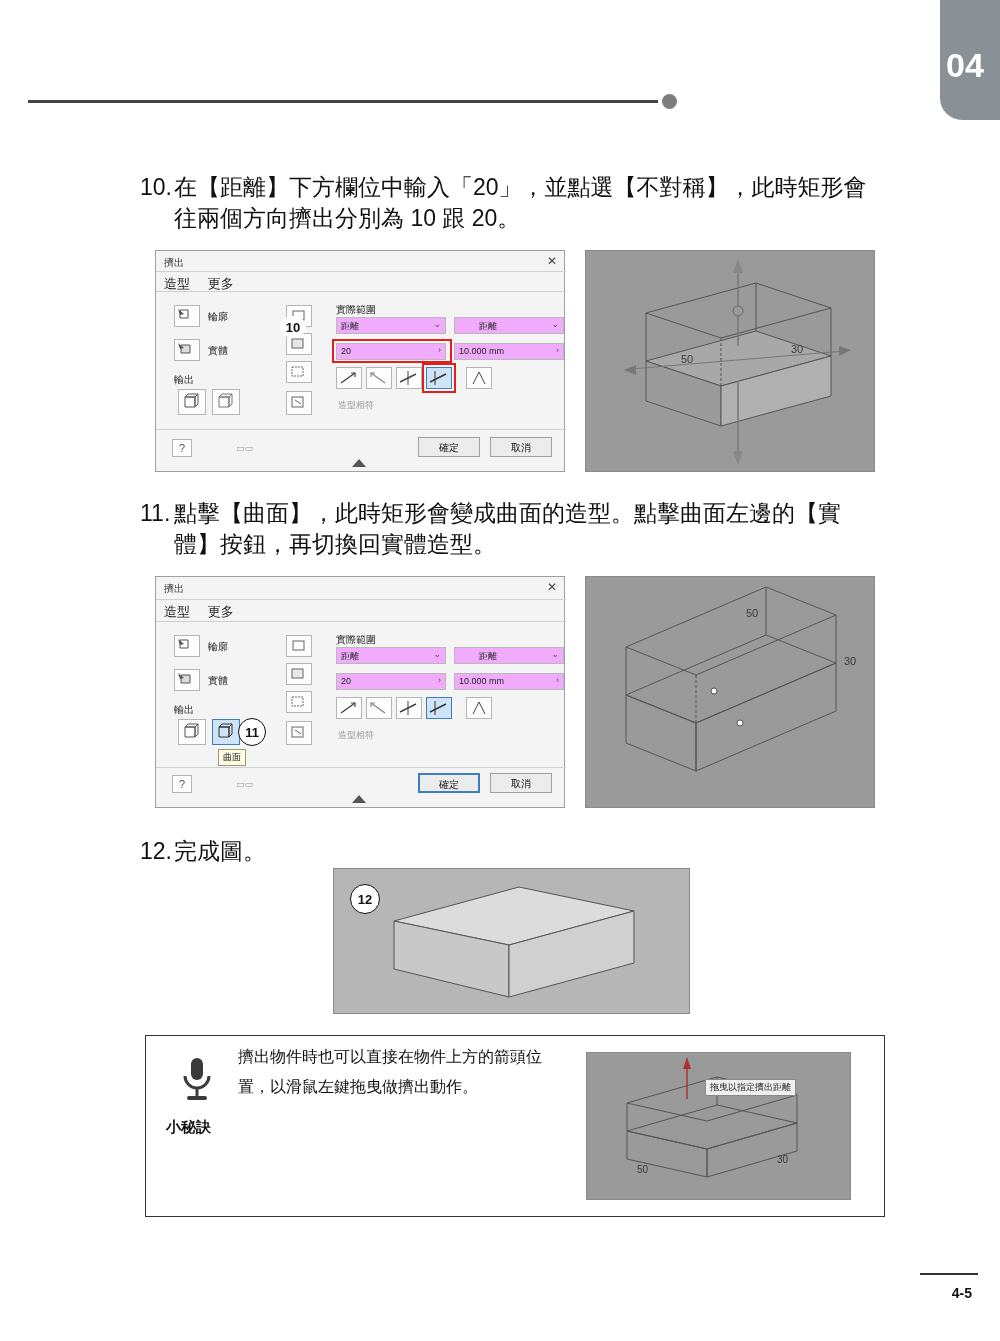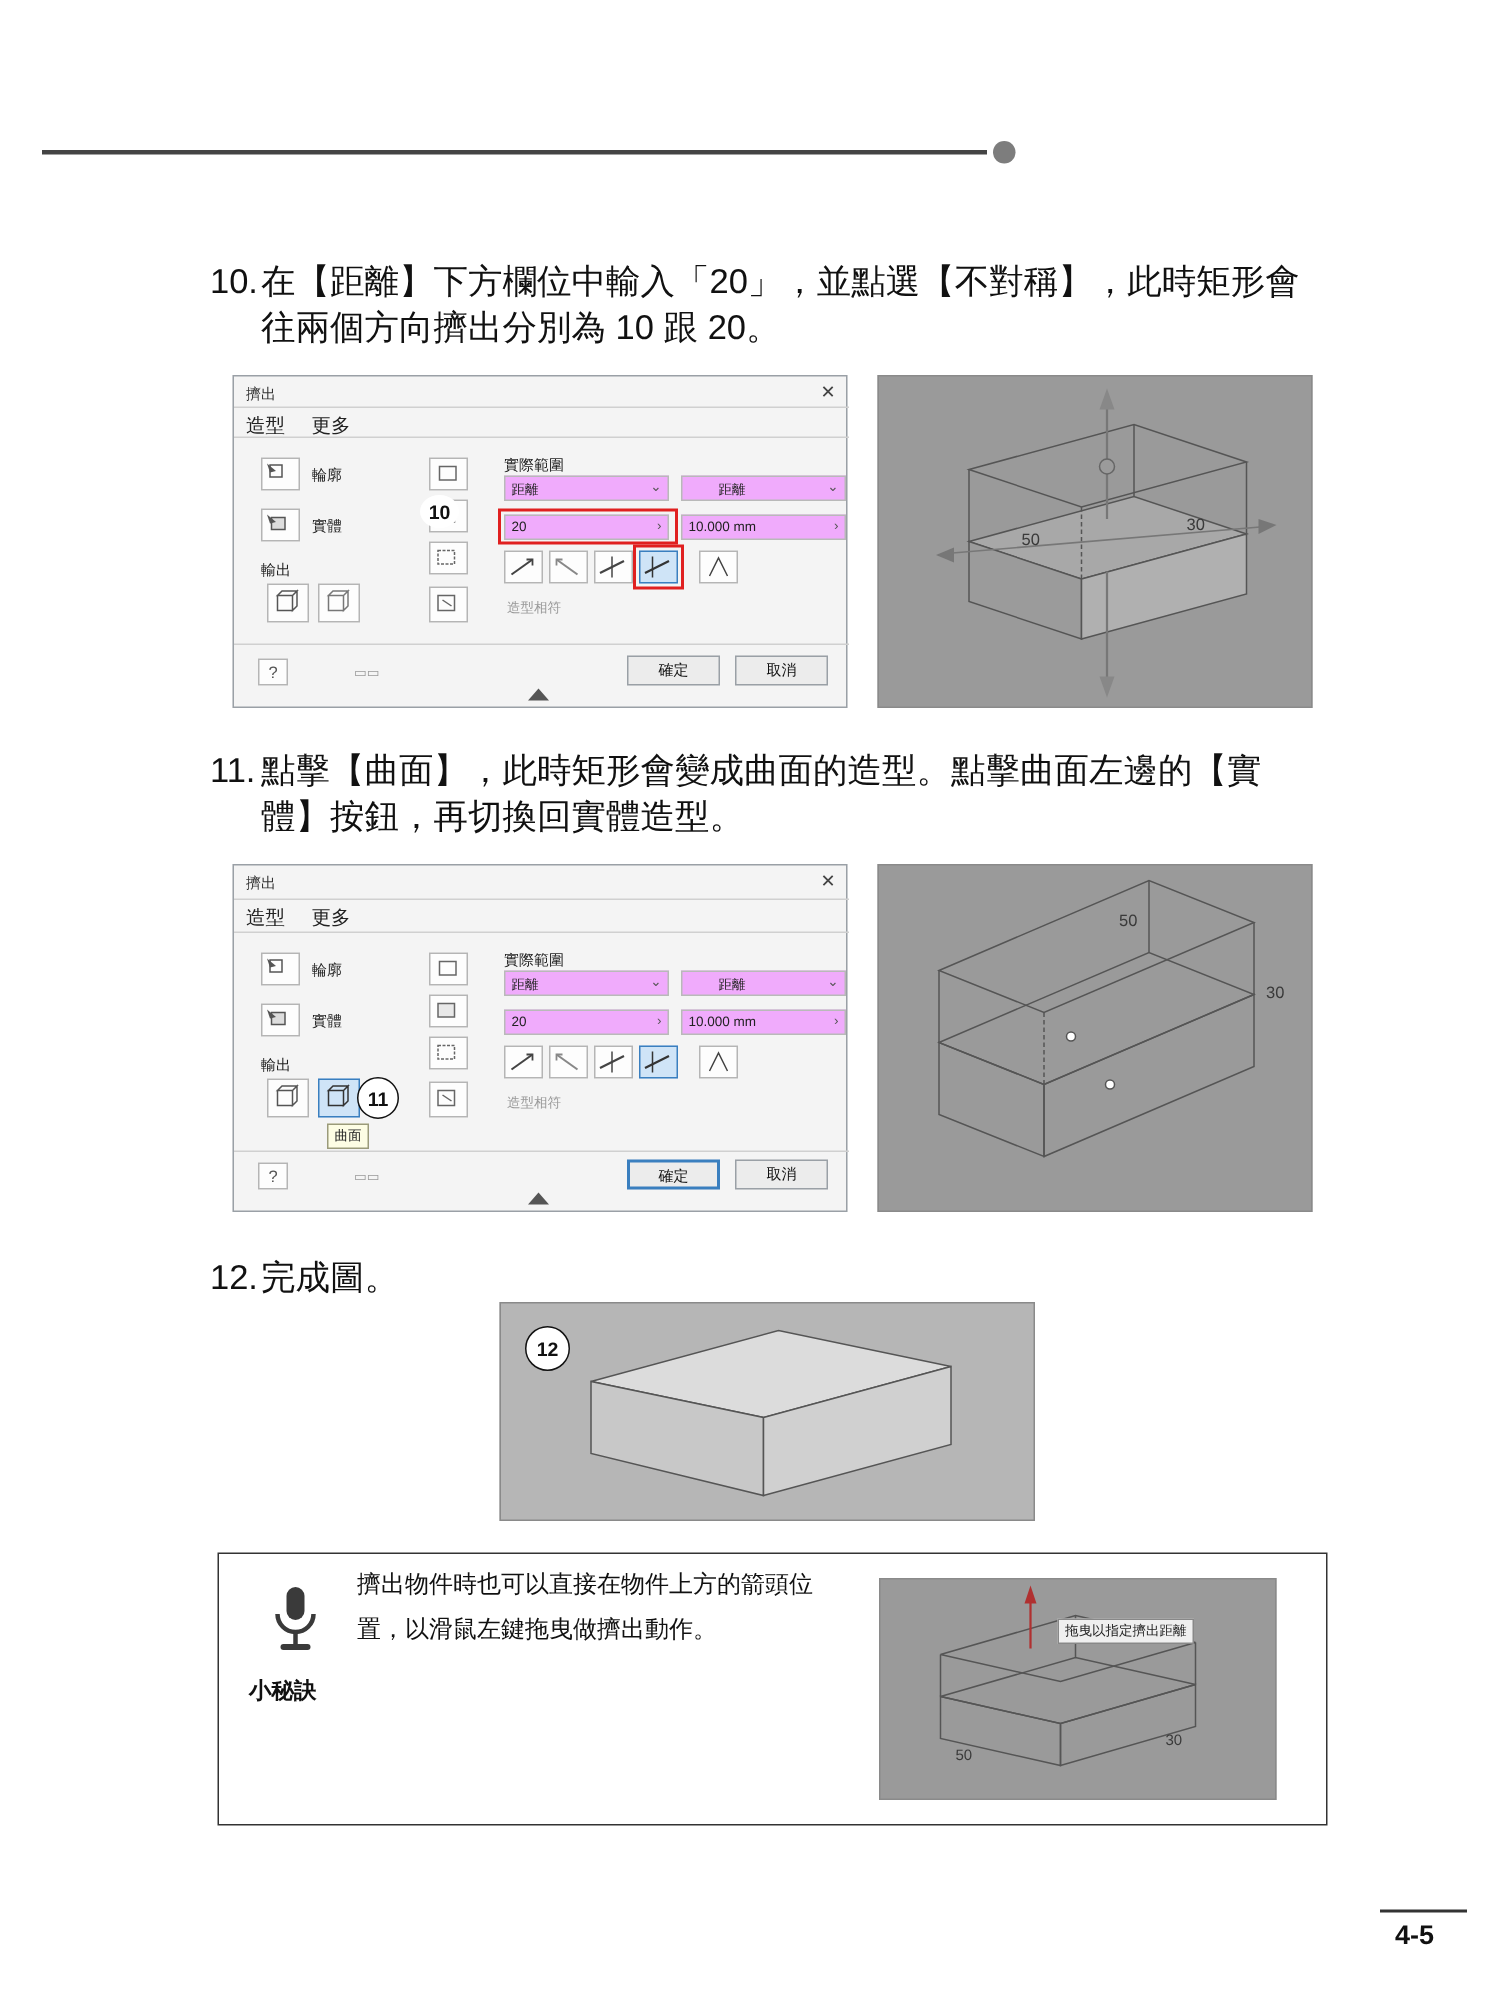--- a/index.html
+++ b/index.html
@@ -51,32 +51,35 @@
   }
   .callout.ring{border:1.5px solid #111;}
   .btn3d{position:absolute;border:1px solid #9aa0a6;background:#ececec;box-sizing:border-box;font-size:10px;text-align:center;color:#111;}
   .checkline{position:absolute;font-size:9px;color:#999;}
   .viewport{position:absolute;background:#9a9a9a;border:1px solid #8a8a8a;box-sizing:border-box;overflow:hidden;}
 
   .tipbox{position:absolute;border:1px solid #333;box-sizing:border-box;background:#fff;}
   .tiptext{position:absolute;font-size:16px;line-height:30px;color:#111;}
   .tiplabel{position:absolute;font-size:15px;font-weight:bold;color:#111;}
 
-  .pagenum{position:absolute;right:44px;bottom:40px;font-size:18px;font-weight:bold;color:#111;}
+  .pagenum{position:absolute;right:28px;bottom:40px;font-size:14px;font-weight:bold;color:#111;}
   .footrule{position:absolute;right:22px;bottom:66px;width:58px;height:2px;background:#333;}
 
   svg{display:block;}
   .tool-tip{position:absolute;background:#fdfde4;border:1px solid #9a9a7a;font-size:9px;padding:1px 4px;color:#222;}
 </style>
 </head>
 <body>
 
 <div class="header">
   <div class="header-rule"></div>
   <div class="header-dot"></div>
+  <div class="chapter-tab">
+    <span>04</span>
+  </div>
 </div>
 
 <div class="step" style="left:140px;top:172px;width:745px;">
   <span class="num">10.</span>
   <span class="txt">在【距離】下方欄位中輸入「20」，並點選【不對稱】，此時矩形會往兩個方向擠出分別為 10 跟 20。</span>
 </div>
 
 <div class="dialog" style="left:155px;top:250px;width:410px;height:222px;">
   <div class="dlg-title">擠出</div>
   <div class="dlg-close">✕</div>
@@ -195,21 +198,21 @@
       </svg>
   </div>
   <div class="checkline" style="left:80px;top:192px;">▭▭</div>
   <div class="btn3d" style="left:262px;top:186px;width:62px;height:20px;line-height:20px;">確定</div>
   <div class="btn3d" style="left:334px;top:186px;width:62px;height:20px;line-height:20px;">取消</div>
   <div style="position:absolute;left:196px;top:208px;width:0;height:0;border-left:7px solid transparent;border-right:7px solid transparent;border-bottom:8px solid #555;"></div>
 
   <div class="redbox" style="left:176px;top:88px;width:120px;height:24px;"></div>
   <div class="redbox" style="left:266px;top:112px;width:34px;height:30px;"></div>
 </div>
-<div class="callout" style="left:280px;top:316px;width:26px;height:22px;margin-top:14px;">10</div>
+<div class="callout" style="left:280px;top:316px;width:26px;height:22px;">10</div>
 
 <div class="viewport" style="left:585px;top:250px;width:290px;height:222px;">
   <svg width="290" height="222" viewBox="0 0 290 222">
     <polygon points="60,110 170,80 245,105 135,135" fill="#a8a8a8" stroke="#555" stroke-width="1"></polygon>
     <polygon points="60,110 60,150 135,175 135,135" fill="#9b9b9b" stroke="#555" stroke-width="1"></polygon>
     <polygon points="135,135 135,175 245,145 245,105" fill="#b0b0b0" stroke="#555" stroke-width="1"></polygon>
     <polygon points="60,62 170,32 245,57 135,87" fill="none" stroke="#555" stroke-width="1"></polygon>
     <line x1="60" y1="62" x2="60" y2="110" stroke="#555" stroke-width="1"></line>
     <line x1="170" y1="32" x2="170" y2="80" stroke="#555" stroke-width="1"></line>
     <line x1="245" y1="57" x2="245" y2="105" stroke="#555" stroke-width="1"></line>

